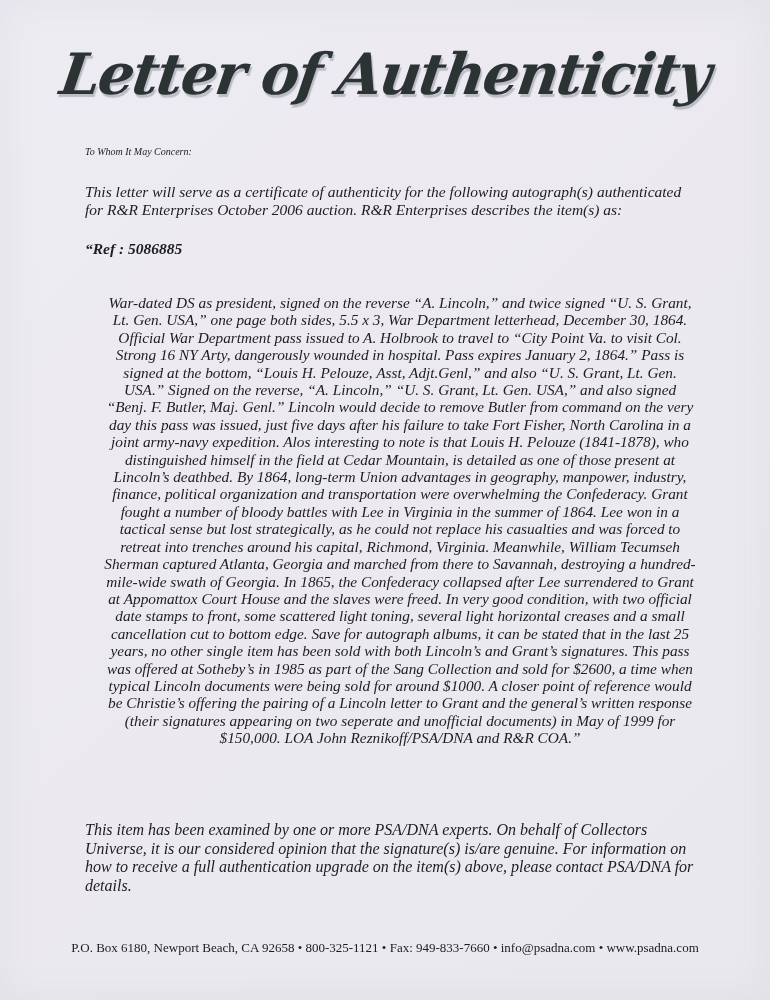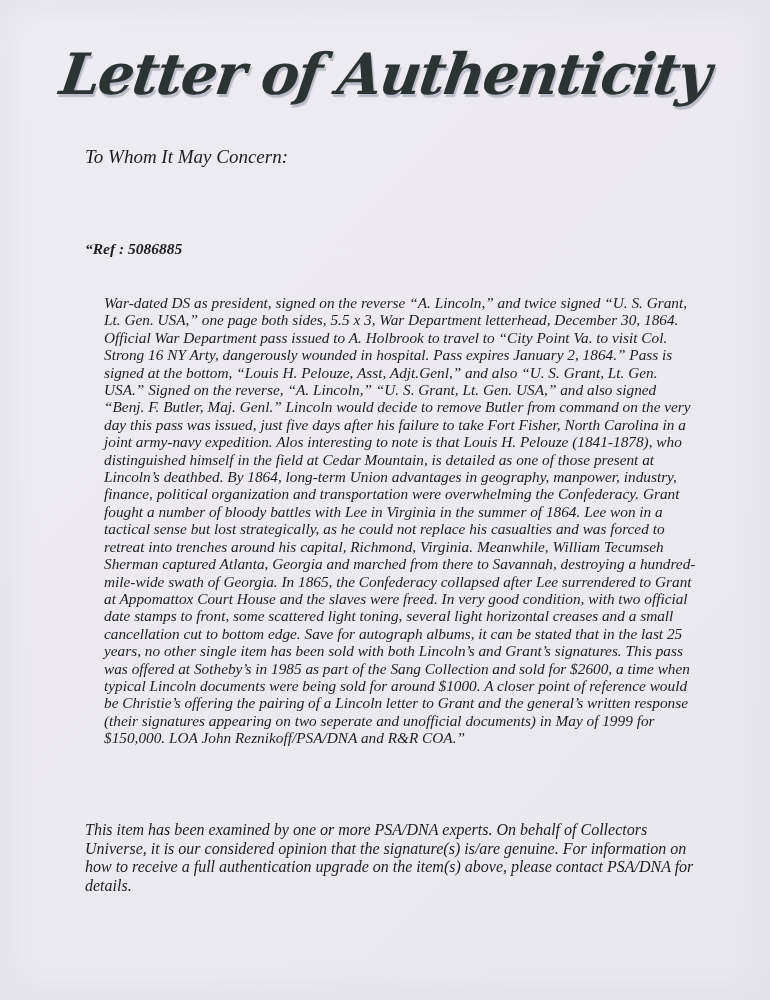--- a/index.html
+++ b/index.html
@@ -33,21 +33,21 @@
     color: #2c3333;
     transform: skewX(-8deg);
     text-shadow: 2px 3px 1px rgba(145,150,165,0.55);
     white-space: nowrap;
   }
   .salutation {
     position: absolute;
     top: 146px;
     left: 85px;
     font-style: italic;
-    font-size: 19px;
+    font-size: 10px;
   }
   .intro {
     position: absolute;
     top: 183px;
     left: 85px;
     width: 614px;
     font-style: italic;
     font-size: 15.5px;
     line-height: 1.14;
   }
@@ -68,21 +68,21 @@
     font-size: 15.5px;
   }
   .item-description {
     position: absolute;
     top: 294px;
     left: 104px;
     width: 592px;
     font-style: italic;
     font-size: 15.3px;
     line-height: 1.138;
-    text-align: left;
+    text-align: center;
   }
   .closing {
     position: absolute;
     top: 821px;
     left: 85px;
     width: 620px;
     font-style: italic;
     font-size: 16px;
     line-height: 1.17;
   }
@@ -98,22 +98,24 @@
 </style>
 </head>
 <body>
 
 <div class="page">
 
   <div class="title">Letter of Authenticity</div>
 
   <div class="salutation">To Whom It May Concern:</div>
 
+  <div class="intro">This letter will serve as a certificate of authenticity for the following autograph(s) authenticated for R&amp;R Enterprises October 2006 auction. R&amp;R Enterprises describes the item(s) as:</div>
 
   <div class="ref-line">“Ref : 5086885</div>
 
 
   <div class="item-description">War-dated DS as president, signed on the reverse “A. Lincoln,” and twice signed “U. S. Grant, Lt. Gen. USA,” one page both sides, 5.5 x 3, War Department letterhead, December 30, 1864. Official War Department pass issued to A. Holbrook to travel to “City Point Va. to visit Col. Strong 16 NY Arty, dangerously wounded in hospital. Pass expires January 2, 1864.” Pass is signed at the bottom, “Louis H. Pelouze, Asst, Adjt.Genl,” and also “U. S. Grant, Lt. Gen. USA.” Signed on the reverse, “A. Lincoln,” “U. S. Grant, Lt. Gen. USA,” and also signed “Benj. F. Butler, Maj. Genl.” Lincoln would decide to remove Butler from command on the very day this pass was issued, just five days after his failure to take Fort Fisher, North Carolina in a joint army-navy expedition. Alos interesting to note is that Louis H. Pelouze (1841-1878), who distinguished himself in the field at Cedar Mountain, is detailed as one of those present at Lincoln’s deathbed. By 1864, long-term Union advantages in geography, manpower, industry, finance, political organization and transportation were overwhelming the Confederacy. Grant fought a number of bloody battles with Lee in Virginia in the summer of 1864. Lee won in a tactical sense but lost strategically, as he could not replace his casualties and was forced to retreat into trenches around his capital, Richmond, Virginia. Meanwhile, William Tecumseh Sherman captured Atlanta, Georgia and marched from there to Savannah, destroying a hundred-mile-wide swath of Georgia. In 1865, the Confederacy collapsed after Lee surrendered to Grant at Appomattox Court House and the slaves were freed. In very good condition, with two official date stamps to front, some scattered light toning, several light horizontal creases and a small cancellation cut to bottom edge. Save for autograph albums, it can be stated that in the last 25 years, no other single item has been sold with both Lincoln’s and Grant’s signatures. This pass was offered at Sotheby’s in 1985 as part of the Sang Collection and sold for $2600, a time when typical Lincoln documents were being sold for around $1000. A closer point of reference would be Christie’s offering the pairing of a Lincoln letter to Grant and the general’s written response (their signatures appearing on two seperate and unofficial documents) in May of 1999 for $150,000. LOA John Reznikoff/PSA/DNA and R&amp;R COA.”</div>
 
   <div class="closing">This item has been examined by one or more PSA/DNA experts. On behalf of Collectors Universe, it is our considered opinion that the signature(s) is/are genuine. For information on how to receive a full authentication upgrade on the item(s) above, please contact PSA/DNA for details.</div>
 
+  <div class="footer">P.O. Box 6180, Newport Beach, CA 92658 • 800-325-1121 • Fax: 949-833-7660 • info@psadna.com • www.psadna.com</div>
 
 </div>
 
 </body></html>

